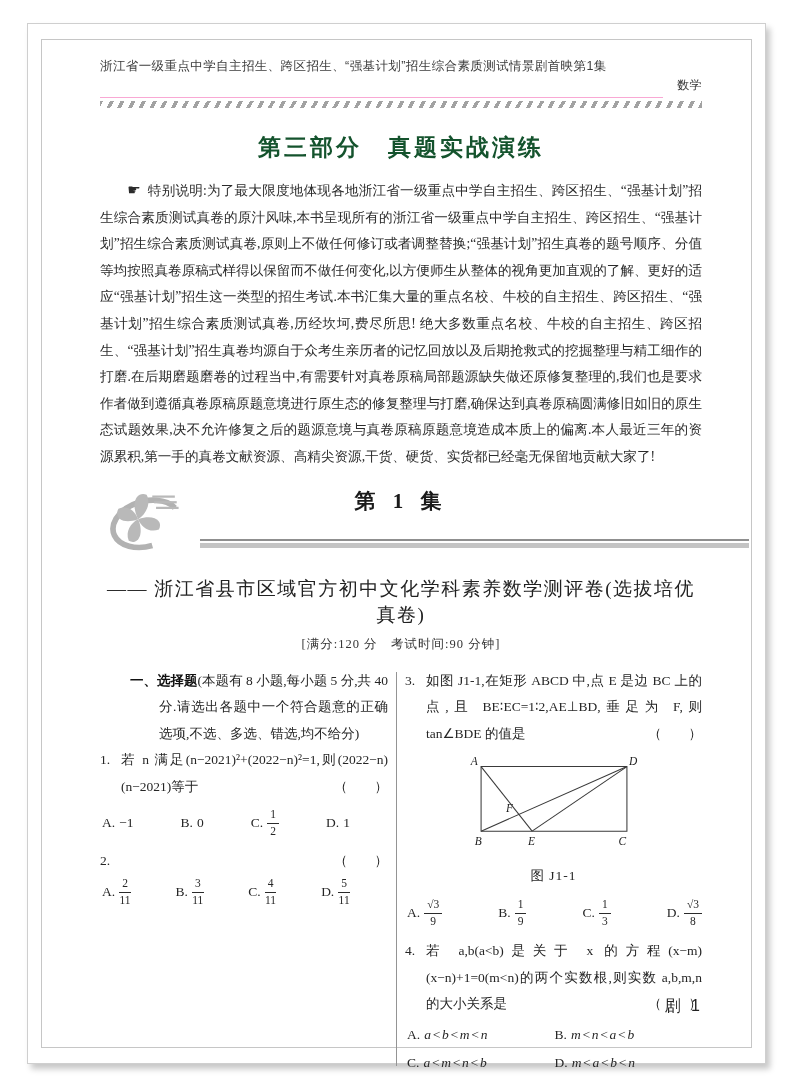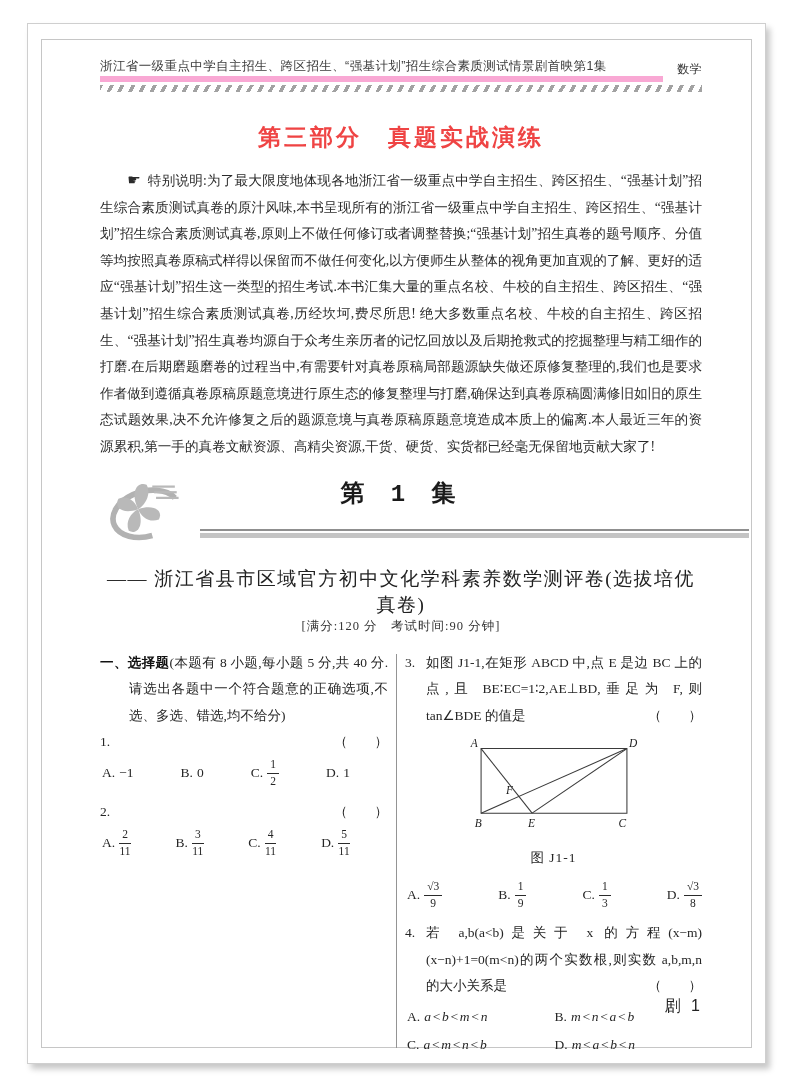--- a/index.html
+++ b/index.html
@@ -14,54 +14,54 @@
   }
   .inner-frame{
     position:absolute;left:13px;top:15px;right:13px;bottom:15px;
     border:1px solid #c6c6c6;
   }
   .content{position:absolute;left:72px;top:34px;width:602px;}
 
   
   .header{display:flex;justify-content:space-between;align-items:flex-end;
     font-family:"Liberation Sans",sans-serif;font-size:12.5px;color:#3a3a3a;letter-spacing:.4px;}
-  .header-left{flex:1;border-bottom:6px solid #f9a8d4;padding-bottom:1px;margin-right:14px;white-space:nowrap;overflow:hidden;}
+  .header-left{flex:1;border-bottom:1px solid #f9a8d4;padding-bottom:22px;margin-right:14px;white-space:nowrap;overflow:hidden;}
   .header-right{font-size:12px;padding-bottom:4px;color:#333;}
   .hatch{height:7px;margin-top:3px;
     background:repeating-linear-gradient(-62deg,#a2a2a2 0 3.5px,transparent 3.5px 9.5px);}
 
-  .part-title{margin:30px 0 0;text-align:center;font-family:"Liberation Sans",sans-serif;
-    font-weight:700;font-size:23px;letter-spacing:3px;color:#ef4444;}
+  .part-title{margin:24px 0 0;text-align:center;font-family:"Liberation Sans",sans-serif;
+    font-weight:700;font-size:23px;letter-spacing:3px;color:#14532d;}
 
   .note{margin:14px 0 0;font-size:13.6px;line-height:26.6px;text-align:justify;
     text-indent:2em;color:#2b2b2b;}
   .hand{margin-right:7px;font-size:15px;}
 
   .series-title{margin:30px 0 0;text-align:center;font-family:"Liberation Sans",sans-serif;
     font-weight:700;font-size:16.5px;letter-spacing:.4px;color:#141414;}
 
   .episode-block{position:relative;margin-top:4px;height:88px;}
   .logo{position:absolute;left:-6px;top:8px;width:94px;height:78px;}
-  .episode-title{text-align:center;padding-top:12px;font-family:Liberation Mono, monospace;
-    font-weight:700;font-size:24px;letter-spacing:6px;color:#1a1a1a;}
+  .episode-title{text-align:center;padding-top:12px;font-family:Liberation Serif, serif;
+    font-weight:700;font-size:21px;letter-spacing:6px;color:#1a1a1a;}
   .rule-wrap{position:absolute;left:100px;right:-47px;top:64px;}
   .rule-thin{height:2px;background:#8f8f8f;}
   .rule-thick{height:5px;background:#c4c4c4;margin-top:2px;}
 
   .subtitle{margin-top:13px;text-align:center;font-size:19px;letter-spacing:1.5px;color:#222;}
-  .exam-info{text-align:center;font-size:12.5px;letter-spacing:1px;color:#333;}
+  .exam-info{margin-top:8px;text-align:center;font-size:12.5px;letter-spacing:1px;color:#333;}
 
   
   .columns{display:flex;margin-top:15px;align-items:stretch;}
   .col-left{width:288px;}
   .divider{width:1px;background:#949494;margin:4px 8px 10px 8px;}
   .col-right{flex:1;}
   .qtextual{font-size:13.5px;line-height:26.5px;text-align:justify;color:#262626;}
 
-  .sec-intro{padding-left:29px;text-indent:-29px;}
+  .sec-intro{padding-left:29px;text-indent:-29px;margin-left:30px;}
   .sec-intro b{font-family:"Liberation Sans",sans-serif;font-weight:700;color:#111;}
 
   .question{position:relative;padding-left:21px;}
   .qnum{position:absolute;left:0;top:0;}
   .paren{float:right;}
   .opts{clear:both;display:flex;justify-content:space-between;align-items:center;
     margin:5px 0 7px;padding-left:2px;min-height:36px;font-size:13.5px;}
   .opts-tight{padding-right:38px;}
   .opt{display:inline-flex;align-items:center;}
   .olabel{margin-right:4px;}
@@ -127,20 +127,21 @@
     <div class="subtitle">—— 浙江省县市区域官方初中文化学科素养数学测评卷(选拔培优真卷)</div>
     <div class="exam-info">[满分:120 分　考试时间:90 分钟]</div>
 
     <div class="columns">
 
       <div class="col-left qtextual">
         <div class="sec-intro"><b>一、选择题</b><span>(本题有 8 小题,每小题 5 分,共 40 分.请选出各题中一个符合题意的正确选项,不选、多选、错选,均不给分)</span></div>
 
         <div class="question">
           <span class="qnum">1.</span>
+          <span class="qtext">若 n 满足(n−2021)²+(2022−n)²=1,则(2022−n)(n−2021)等于</span>
           <span class="paren">（　　）</span>
         </div>
         <div class="opts opts-tight">
           <span class="opt">
               <span class="olabel">A.</span>
               <span class="oval">−1</span>
             </span>
           <span class="opt">
               <span class="olabel">B.</span>
               <span class="oval">0</span>

